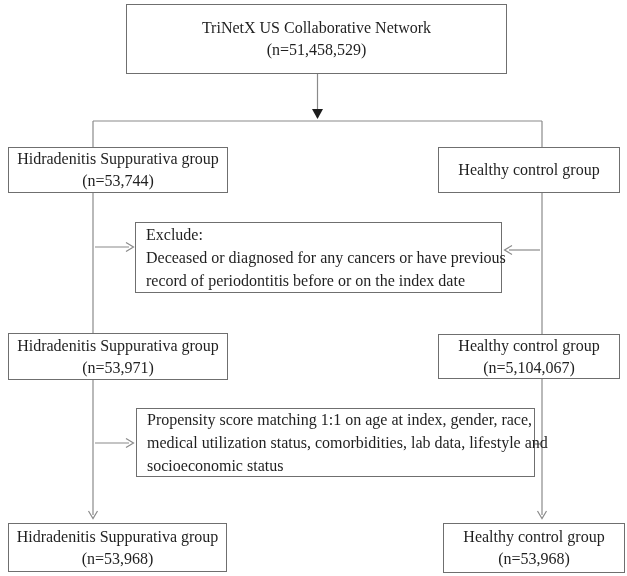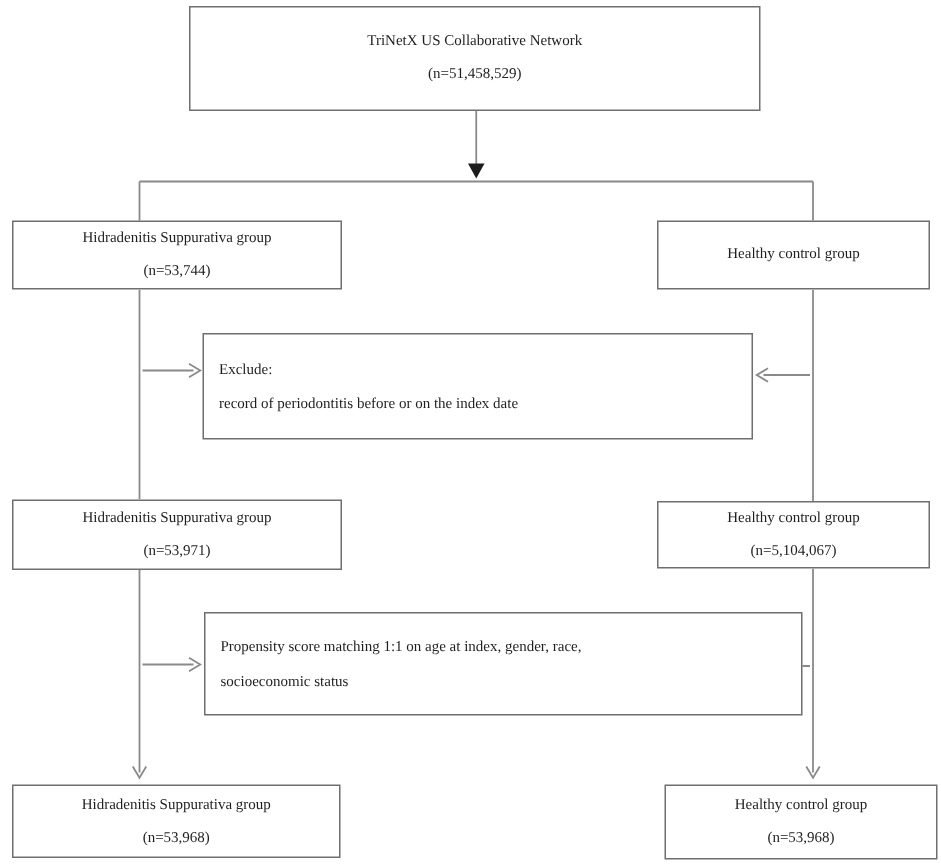--- a/index.html
+++ b/index.html
@@ -26,21 +26,21 @@
   .node {
     position: absolute;
     box-sizing: border-box;
     border: 1px solid #6f6f6f;
     background: #ffffff;
     display: flex;
     flex-direction: column;
     align-items: center;
     justify-content: center;
     text-align: center;
-    font-size: 10px;
+    font-size: 16px;
     line-height: 22px;
   }
   .node--left {
     align-items: flex-start;
     text-align: left;
     padding: 16px 10px;
     line-height: 23px;
   }
   .node-line { white-space: nowrap; }
 </style>
@@ -88,35 +88,37 @@
     <div class="node-line">Hidradenitis Suppurativa group</div>
     <div class="node-line">(n=53,744)</div>
   </div>
 
   <div class="node" style="left:438px; top:147px; width:182px; height:46px;">
     <div class="node-line">Healthy control group</div>
   </div>
 
   <div class="node node--left" style="left:135px; top:222px; width:367px; height:71px;">
     <div class="node-line">Exclude:</div>
+    <div class="node-line">Deceased or diagnosed for any cancers or have previous</div>
     <div class="node-line">record of periodontitis before or on the index date</div>
   </div>
 
   <div class="node" style="left:8px; top:333px; width:220px; height:47px;">
     <div class="node-line">Hidradenitis Suppurativa group</div>
     <div class="node-line">(n=53,971)</div>
   </div>
 
   <div class="node" style="left:438px; top:334px; width:182px; height:45px;">
     <div class="node-line">Healthy control group</div>
     <div class="node-line">(n=5,104,067)</div>
   </div>
 
   <div class="node node--left" style="left:136px; top:408px; width:399px; height:69px;">
     <div class="node-line">Propensity score matching 1:1 on age at index, gender, race,</div>
+    <div class="node-line">medical utilization status, comorbidities, lab data, lifestyle and</div>
     <div class="node-line">socioeconomic status</div>
   </div>
 
   <div class="node" style="left:8px; top:523px; width:219px; height:49px;">
     <div class="node-line">Hidradenitis Suppurativa group</div>
     <div class="node-line">(n=53,968)</div>
   </div>
 
   <div class="node" style="left:443px; top:523px; width:182px; height:50px;">
     <div class="node-line">Healthy control group</div>

